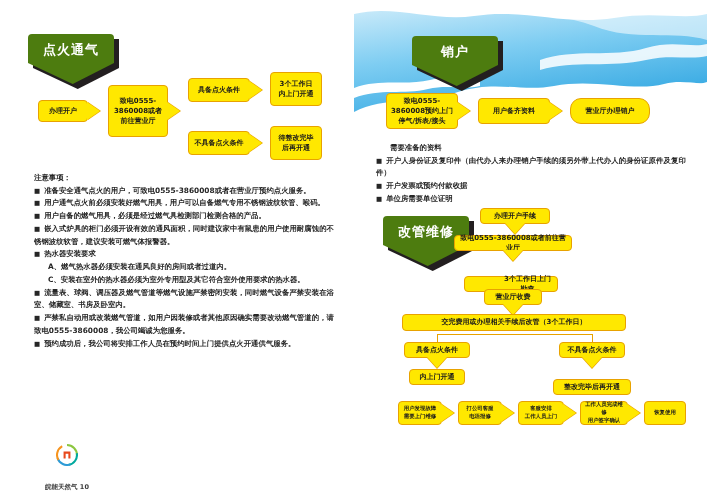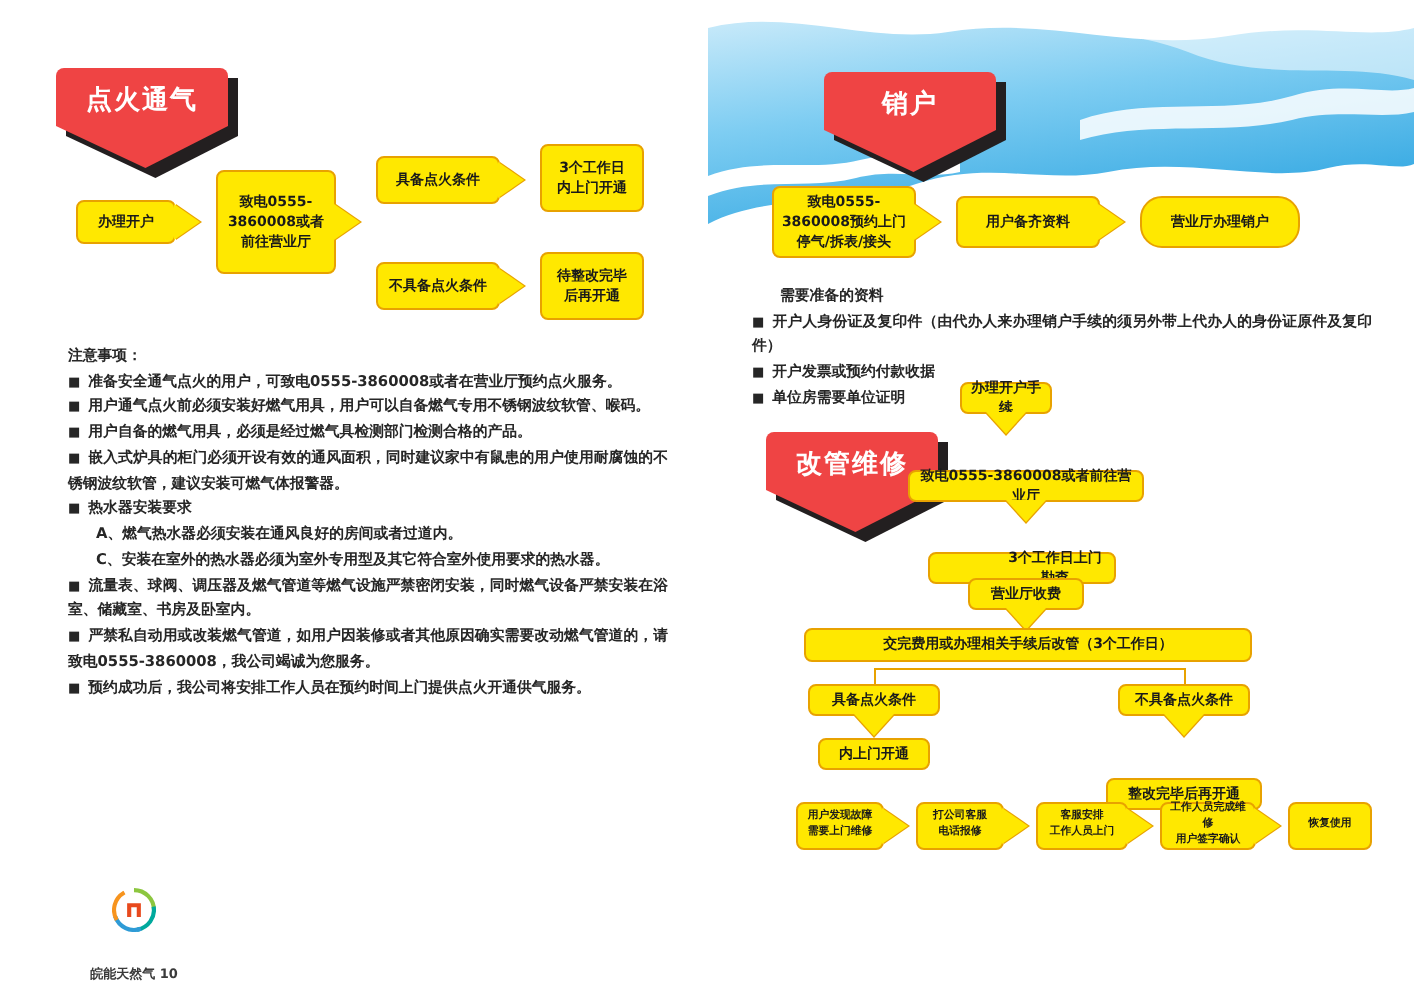--- a/index.html
+++ b/index.html
@@ -26,21 +26,21 @@
   .shield {
     position: absolute; width: 86px; height: 50px;
   }
   .shield .shadow {
     position: absolute; left: 5px; top: 5px; width: 86px; height: 50px;
     background: #231f20;
     clip-path: polygon(0% 0%, 100% 0%, 100% 58%, 52% 100%, 0% 58%);
   }
   .shield .face {
     position: absolute; left: 0; top: 0; width: 86px; height: 50px;
-    background: #ef4444;
+    background: #4d7c0f;
     clip-path: polygon(0% 0%, 100% 0%, 100% 58%, 52% 100%, 0% 58%);
     border-radius: 4px 4px 0 0;
   }
   .shield .face span {
     position: absolute; left: 0; top: 7px; width: 100%;
     text-align: center; color: #fff; font-weight: bold;
     font-size: 13px; letter-spacing: 1px;
   }
   .shield-ignite { left: 28px; top: 34px; }
   .shield-cancel { left: 412px; top: 36px; }
@@ -228,35 +228,35 @@
       <p class="bullet">单位房需要单位证明</p>
     </div>
 
     <div class="shield shield-repair" style="left:29px; top:216px;">
       <div class="shadow"></div>
       <div class="face">
         <span>改管维修</span>
       </div>
     </div>
 
-    <div class="fbox arrow-d" style="left:126px; top:191px; width:46px; height:16px;">办理开户手续</div>
+    <div class="fbox arrow-d" style="left:126px; top:208px; width:70px; height:16px;">办理开户手续</div>
     <div class="fbox arrow-d" style="left:100px; top:235px; width:118px; height:16px;">致电0555-3860008或者前往营业厅</div>
     <div class="fbox arrow-d" style="left:110px; top:276px; width:94px; height:16px;padding-left:36px;">3个工作日上门勘查</div>
     <div class="fbox arrow-d" style="left:130px; top:289px; width:58px; height:16px;">营业厅收费</div>
     <div class="fbox" style="left:48px; top:314px; width:224px; height:17px;">交完费用或办理相关手续后改管（3个工作日）</div>
 
     <div class="hline" style="left:83px; top:334px; width:156px;"></div>
     <div class="vline" style="left:83px; top:334px; height:8px;"></div>
     <div class="vline" style="left:238px; top:334px; height:8px;"></div>
 
     <div class="fbox arrow-d" style="left:50px; top:342px; width:66px; height:16px;">具备点火条件</div>
     <div class="fbox" style="left:55px; top:369px; width:56px; height:16px;">内上门开通</div>
 
     <div class="fbox arrow-d" style="left:205px; top:342px; width:66px; height:16px;">不具备点火条件</div>
-    <div class="fbox" style="left:199px; top:389px; width:78px; height:16px;">整改完毕后再开通</div>
+    <div class="fbox" style="left:199px; top:379px; width:78px; height:16px;">整改完毕后再开通</div>
 
     <div class="fbox arrow-r" style="left:44px; top:401px; width:44px; height:24px; font-size:5.4px;">用户发现故障
 需要上门维修</div>
     <div class="fbox arrow-r" style="left:104px; top:401px; width:44px; height:24px; font-size:5.4px;">打公司客服
 电话报修</div>
     <div class="fbox arrow-r" style="left:164px; top:401px; width:46px; height:24px; font-size:5.4px;">客服安排
 工作人员上门</div>
     <div class="fbox arrow-r" style="left:226px; top:401px; width:48px; height:24px; font-size:5.4px;">工作人员完成维修
 用户签字确认</div>
     <div class="fbox" style="left:290px; top:401px; width:42px; height:24px; font-size:5.4px;">恢复使用</div>

